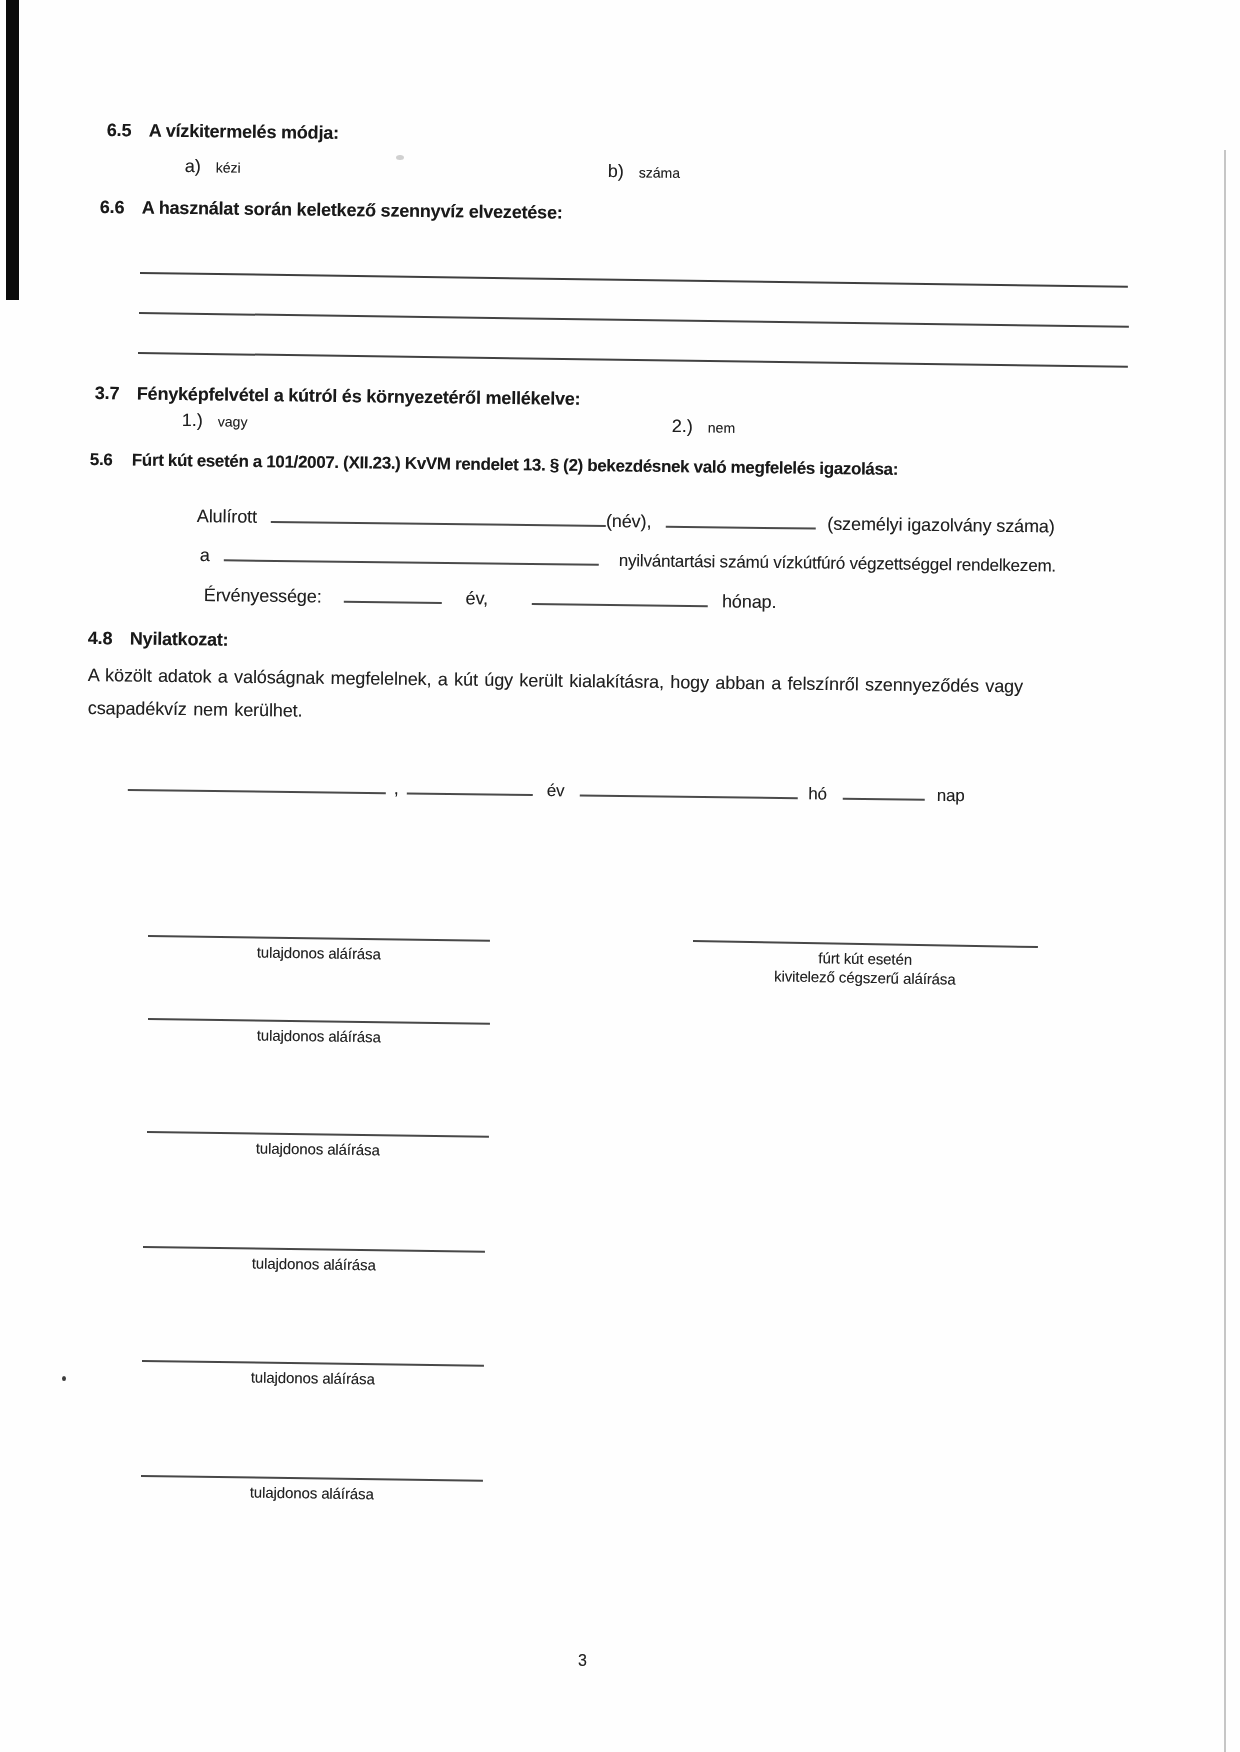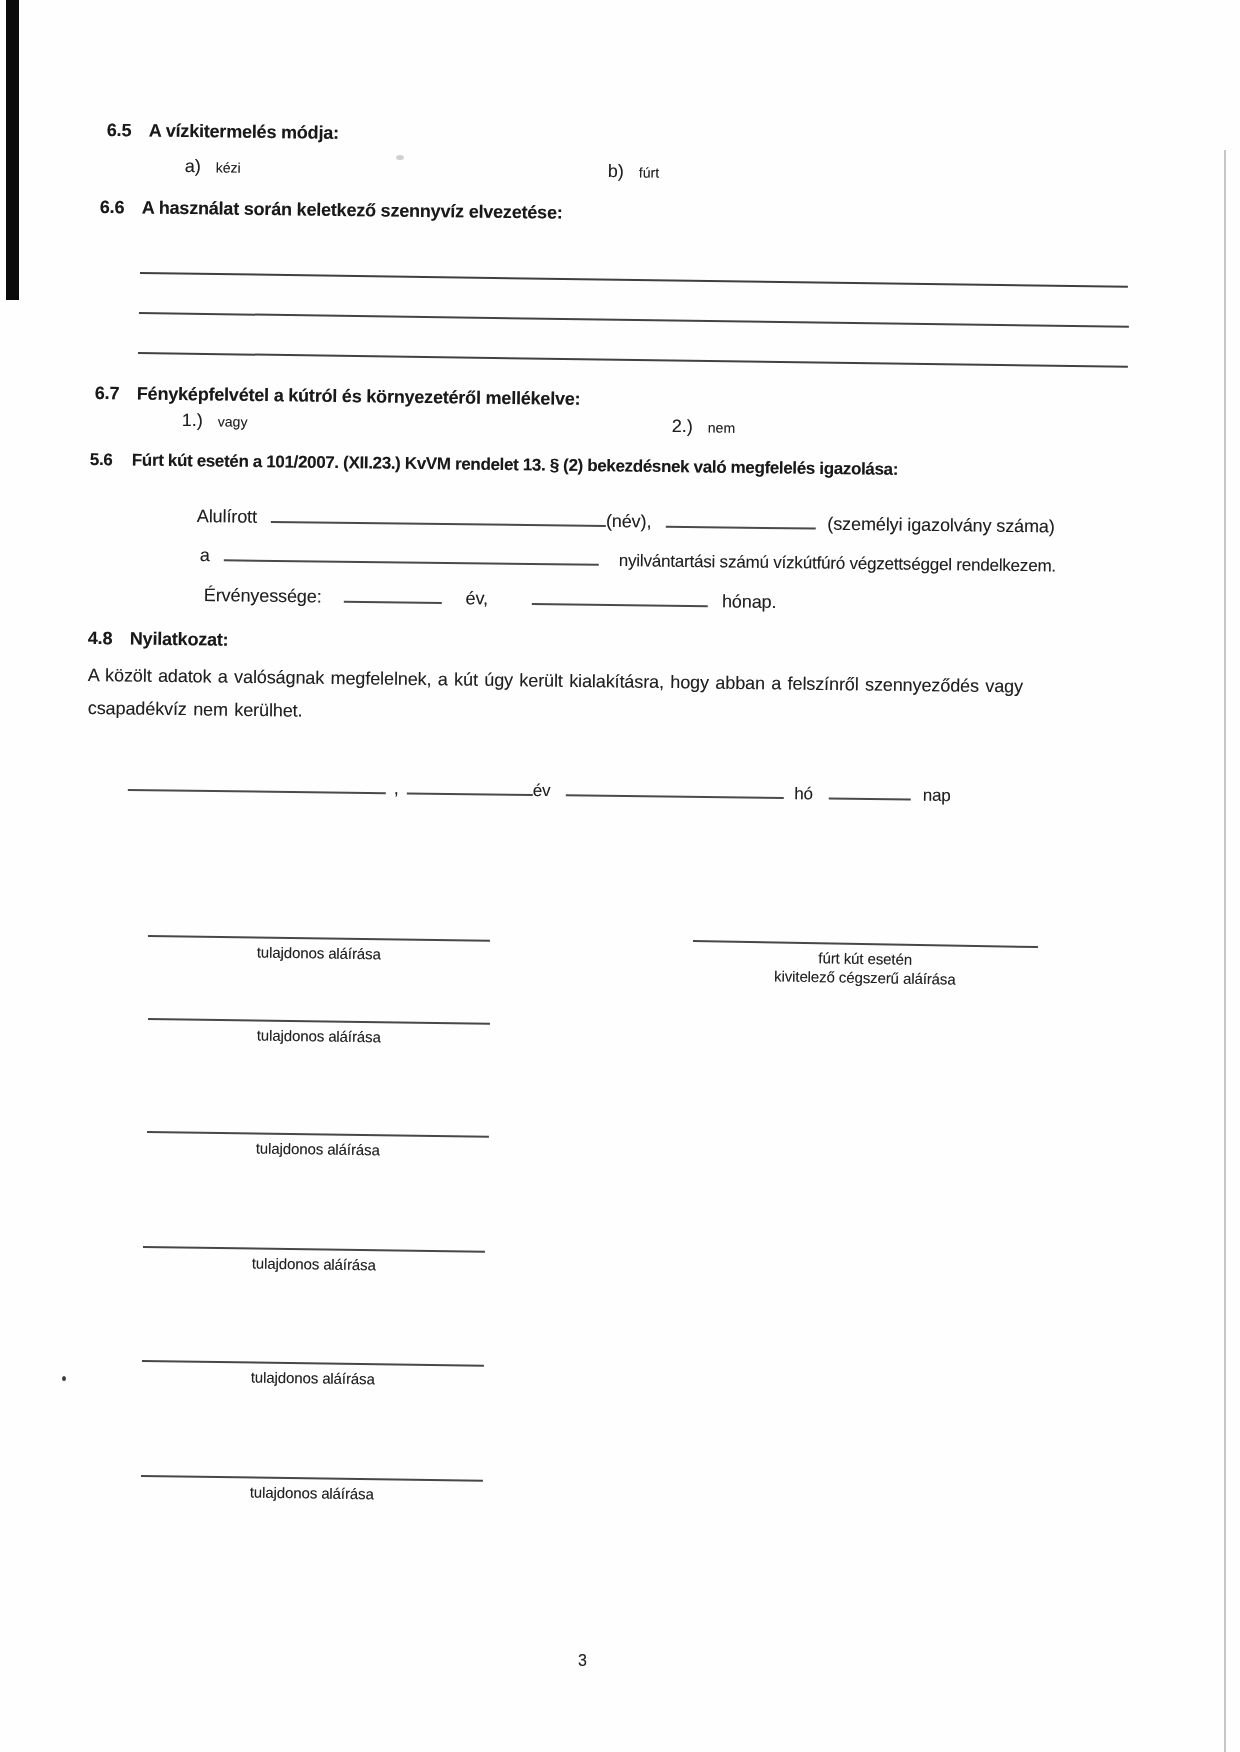--- a/index.html
+++ b/index.html
@@ -79,33 +79,33 @@
   <div class="row heading r7" style="left:107px; top:120px;">
     <span class="num">6.5</span>
     <span>A vízkitermelés módja:</span>
   </div>
   <div class="row r7" style="left:185px; top:156px;">
     <span class="opt-marker">a)</span>
     <span class="opt-label">kézi</span>
   </div>
   <div class="row r7" style="left:608px; top:161px;">
     <span class="opt-marker">b)</span>
-    <span class="opt-label">fúrt</span>
+    <span class="opt-label">száma</span>
   </div>
 
   <div class="row heading r7" style="left:100px; top:197px;">
     <span class="num">6.6</span>
     <span>A használat során keletkező szennyvíz elvezetése:</span>
   </div>
   <div class="blankline r8" style="left:140px; top:272px; width:988px; border-color:#3f3f3f;"></div>
   <div class="blankline r8" style="left:139px; top:312px; width:990px; border-color:#434343;"></div>
   <div class="blankline r8" style="left:138px; top:352px; width:990px; border-color:#414141;"></div>
 
   <div class="row heading r7" style="left:95px; top:383px;">
-    <span class="num">6.7</span>
+    <span class="num">3.7</span>
     <span>Fényképfelvétel a kútról és környezetéről mellékelve:</span>
   </div>
   <div class="row r7" style="left:182px; top:410px;">
     <span class="opt-marker">1.)</span>
     <span class="opt-label">vagy</span>
   </div>
   <div class="row r7" style="left:672px; top:416px;">
     <span class="opt-marker">2.)</span>
     <span class="opt-label">nem</span>
   </div>
@@ -141,21 +141,21 @@
     <span class="num">4.8</span>
     <span>Nyilatkozat:</span>
   </div>
   <div class="para r7" style="left:88px; top:665px;">A közölt adatok a valóságnak megfelelnek, a kút úgy került kialakításra, hogy abban a felszínről szennyeződés vagy</div>
   <div class="para r7" style="left:88px; top:698px;">csapadékvíz nem kerülhet.</div>
 
   <div class="row r7" style="left:128px; top:775px;">
     <span class="blank" style="width:258px;"></span>
     <span class="body-text" style="margin-left:8px;">,</span>
     <span class="blank" style="width:126px; margin-left:8px;"></span>
-    <span class="small-text" style="">év</span>
+    <span class="small-text" style="margin-left:14px;">év</span>
     <span class="blank" style="width:218px; margin-left:16px;"></span>
     <span class="small-text" style="margin-left:10px;">hó</span>
     <span class="blank" style="width:82px; margin-left:16px;"></span>
     <span class="small-text" style="margin-left:12px;">nap</span>
   </div>
 
   <div class="sigblock r8" style="left:148px; top:935px; width:342px;">
     <div class="sigline"></div>
     <div class="siglabel">tulajdonos aláírása</div>
   </div>

